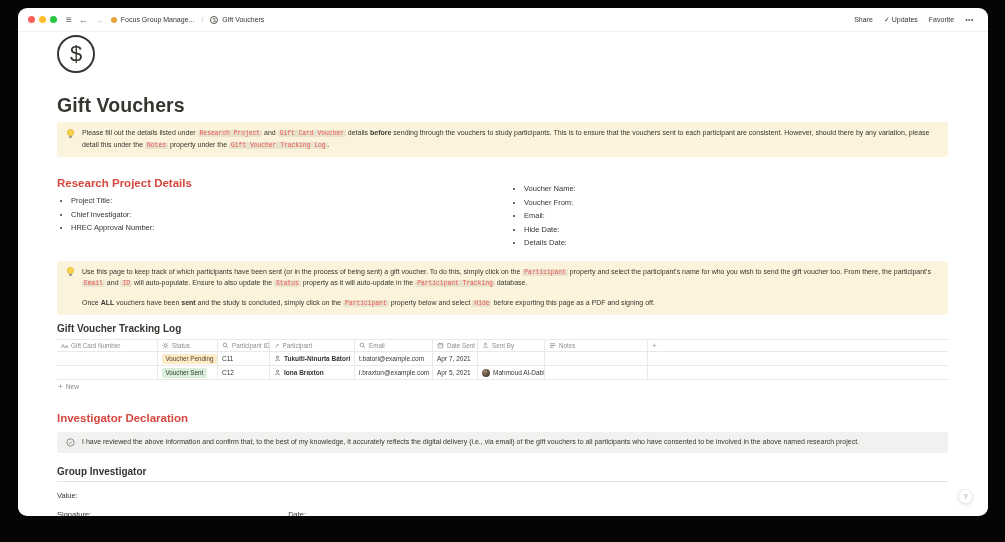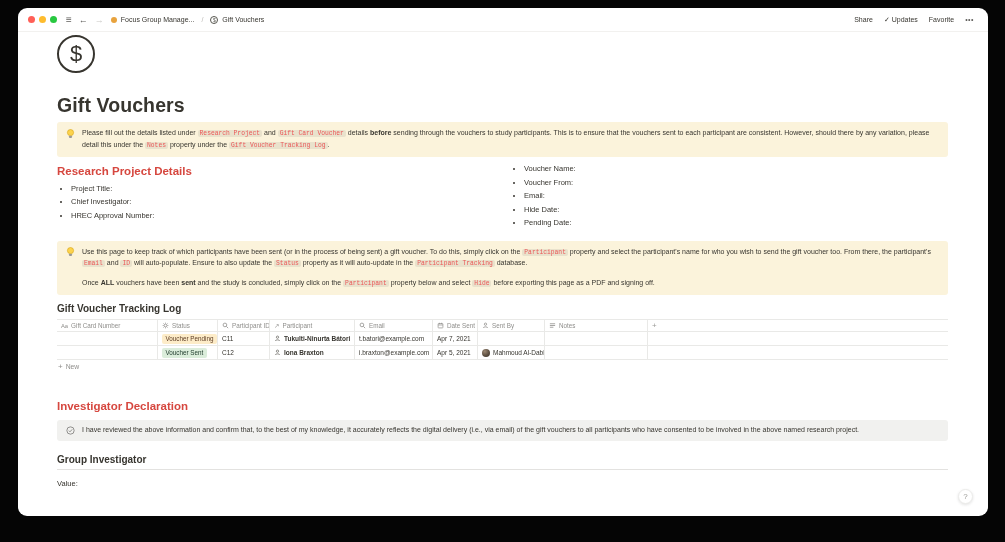--- a/index.html
+++ b/index.html
@@ -26,21 +26,21 @@
   .content { position:absolute; top:24px; left:0; right:0; bottom:0; padding:0 40px 0 39px; color:#37352f; }
   .page-icon { margin-top:3px; width:38px; height:38px; border:2px solid #37352f; border-radius:50%; display:flex; align-items:center; justify-content:center; font-size:22px; font-weight:500; color:#37352f; }
   .page-title { margin-top:21px; font-size:19.5px; font-weight:700; letter-spacing:0.1px; }
 
   .callout { margin-top:5px; background:#fbf3db; border-radius:3px; padding:6px 9px; display:flex; gap:7px; font-size:7px; line-height:10.5px; color:#37352f; }
   .callout.gray { background:#f1f1ef; align-items:center; padding:5px 9px; }
   .callout .cicon { flex:0 0 auto; margin-top:0.5px; }
   .icode { font-family:"Liberation Mono","DejaVu Sans Mono",monospace; font-size:6.3px; color:#eb5757; background:rgba(135,131,120,0.15); padding:0 2px; border-radius:2px; white-space:nowrap; }
   .bold { font-weight:700; }
 
-  .cols { margin-top:0; display:flex;align-items:center; }
+  .cols { margin-top:20px; display:flex; }
   .col-left { width:453px; flex:0 0 auto; }
   .col-right { flex:1; }
   .h-red { color:#d6473f; font-size:11.5px; font-weight:700; }
   .blist { margin:7px 0 0 0; padding-left:14px; font-size:7.5px; }
   .blist li { margin-bottom:4.6px; }
 
   .h-sec { margin-top:8px; font-size:10px; font-weight:700; }
 
   .tbl { margin-top:5px; font-size:6.5px; }
   .tr { display:flex; border-bottom:1px solid #e9e9e7; }
@@ -49,21 +49,21 @@
   .tr.head .td { height:11px; }
   .c1{width:101px;} .c2{width:60px;} .c3{width:52px;} .c4{width:85px;} .c5{width:78px;}
   .c6{width:45px;} .c7{width:67px;} .c8{width:103px;} .c9{flex:1; border-right:none;}
   .badge { border-radius:2px; padding:0.5px 3.5px; font-size:6.3px; line-height:8.5px; }
   .badge.yellow { background:#fdecc8; color:#5c3b23; }
   .badge.green { background:#dbeddb; color:#1c3829; }
   .pname { font-weight:700; color:#37352f; }
   .avatar { width:8px; height:8px; border-radius:50%; background:radial-gradient(circle at 35% 30%, #9a8672 0%, #5d4f41 55%, #3b3128 100%); flex:0 0 auto; }
   .newrow { display:flex; align-items:center; gap:3px; height:12px; color:#8f8e8b; font-size:6.8px; padding-left:1px; }
 
-  .decl-h { margin-top:28px; }
+  .decl-h { margin-top:20px; }
   .sign-h { margin-top:13px; font-size:10px; font-weight:700; }
   .divider { margin-top:4px; height:1px; background:#e3e2e0; }
   .slabel { font-size:7.5px; }
   .name-row { margin-top:9px; }
   .sig-row { margin-top:10px; display:flex; }
   .sig-row .date { margin-left:197px; }
 
   .help-btn { position:absolute; right:15px; bottom:12px; width:15px; height:15px; border-radius:50%; background:#fff; border:1px solid #ececea; box-shadow:0 1px 3px rgba(15,15,15,0.12); display:flex; align-items:center; justify-content:center; font-size:8px; color:#9b9a97; }
 
   svg { display:block; }
@@ -125,21 +125,21 @@
           <li>Chief Investigator:</li>
           <li>HREC Approval Number:</li>
         </ul>
       </div>
       <div class="col-right">
         <ul class="blist">
           <li>Voucher Name:</li>
           <li>Voucher From:</li>
           <li>Email:</li>
           <li>Hide Date:</li>
-          <li>Pending Date:</li>
+          <li>Details Date:</li>
         </ul>
       </div>
     </div>
 
     <div class="callout" style="margin-top:9px;">
       <span class="cicon">
         <svg width="9" height="11" viewBox="0 0 9 11">
             <circle cx="4.5" cy="3.6" r="3.1" fill="#fcd34d" stroke="#d9a514" stroke-width="0.6"></circle>
             <rect x="3.1" y="6.7" width="2.8" height="2.2" rx="0.6" fill="#9c9a94"></rect>
           </svg>
@@ -285,17 +285,21 @@
             <circle cx="8" cy="8" r="6.5"></circle>
             <path d="M5 8.2l2.1 2.1L11 6"></path>
           </svg>
       </span>
       <span>I have reviewed the above information and confirm that, to the best of my knowledge, it accurately reflects the digital delivery (i.e., via email) of the gift vouchers to all participants who have consented to be involved in the above named research project.</span>
     </div>
 
     <div class="sign-h">Group Investigator</div>
     <div class="divider"></div>
     <div class="slabel name-row">Value:</div>
+    <div class="sig-row">
+      <span class="slabel">Signature:</span>
+      <span class="slabel date">Date:</span>
+    </div>
 
   </div>
 
   <div class="help-btn">?</div>
 </div>
 
 </body></html>

